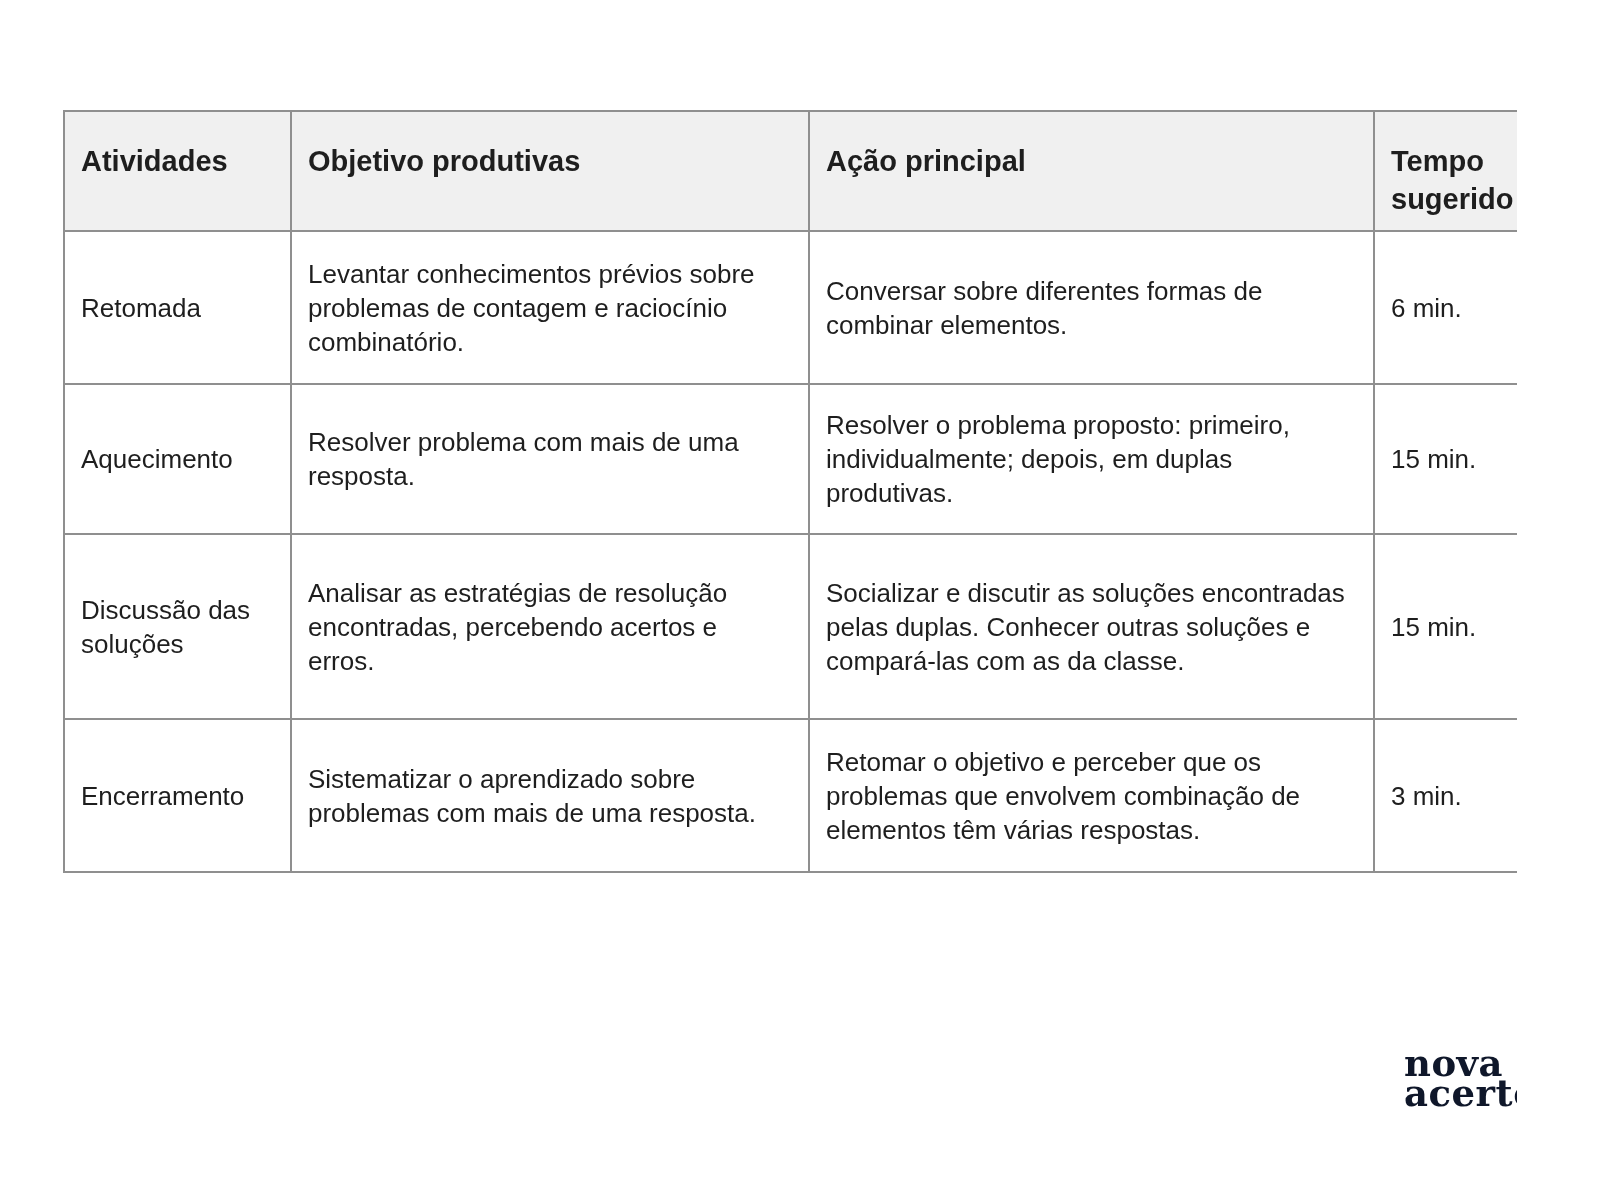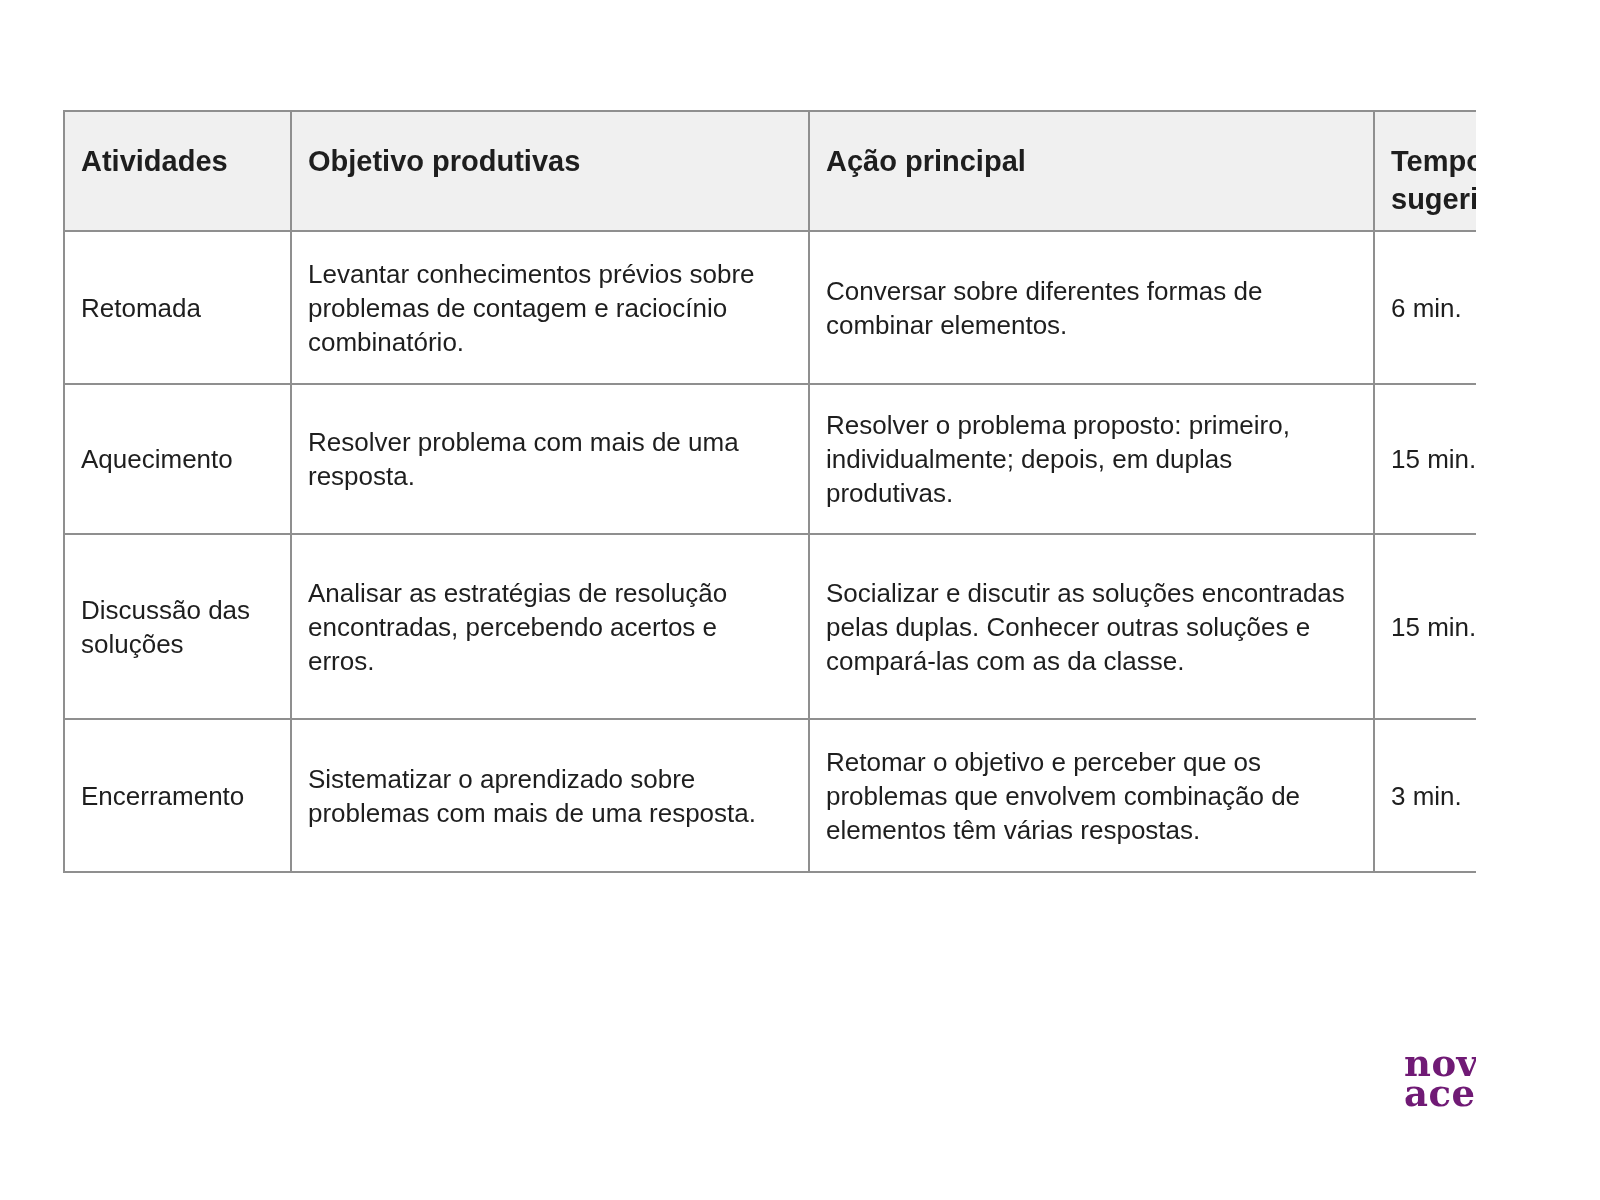--- a/index.html
+++ b/index.html
@@ -7,20 +7,21 @@
     padding: 0;
     background: #ffffff;
     font-family: "Liberation Sans", "DejaVu Sans", sans-serif;
   }
   .page {
     position: relative;
     width: 1476px;
     height: 1200px;
     background: #ffffff;
     overflow: hidden;
+    padding-left: 41px;
   }
   table.schedule {
     position: absolute;
     left: 63px;
     top: 110px;
     width: 1472px;
     border-collapse: collapse;
     table-layout: fixed;
   }
   table.schedule col.c1 { width: 227px; }
@@ -68,21 +69,21 @@
     line-height: 30px;
   }
   .logo {
     position: absolute;
     left: 1404px;
     top: 1048px;
     font-family: "DejaVu Serif", "Liberation Serif", serif;
     font-weight: bold;
     font-size: 37px;
     line-height: 30px;
-    color: #701a75;
+    color: #0f172a;
     letter-spacing: 0.5px;
   }
 </style>
 </head>
 <body>
 
 <div class="page">
 
   <table class="schedule">
     <colgroup>

